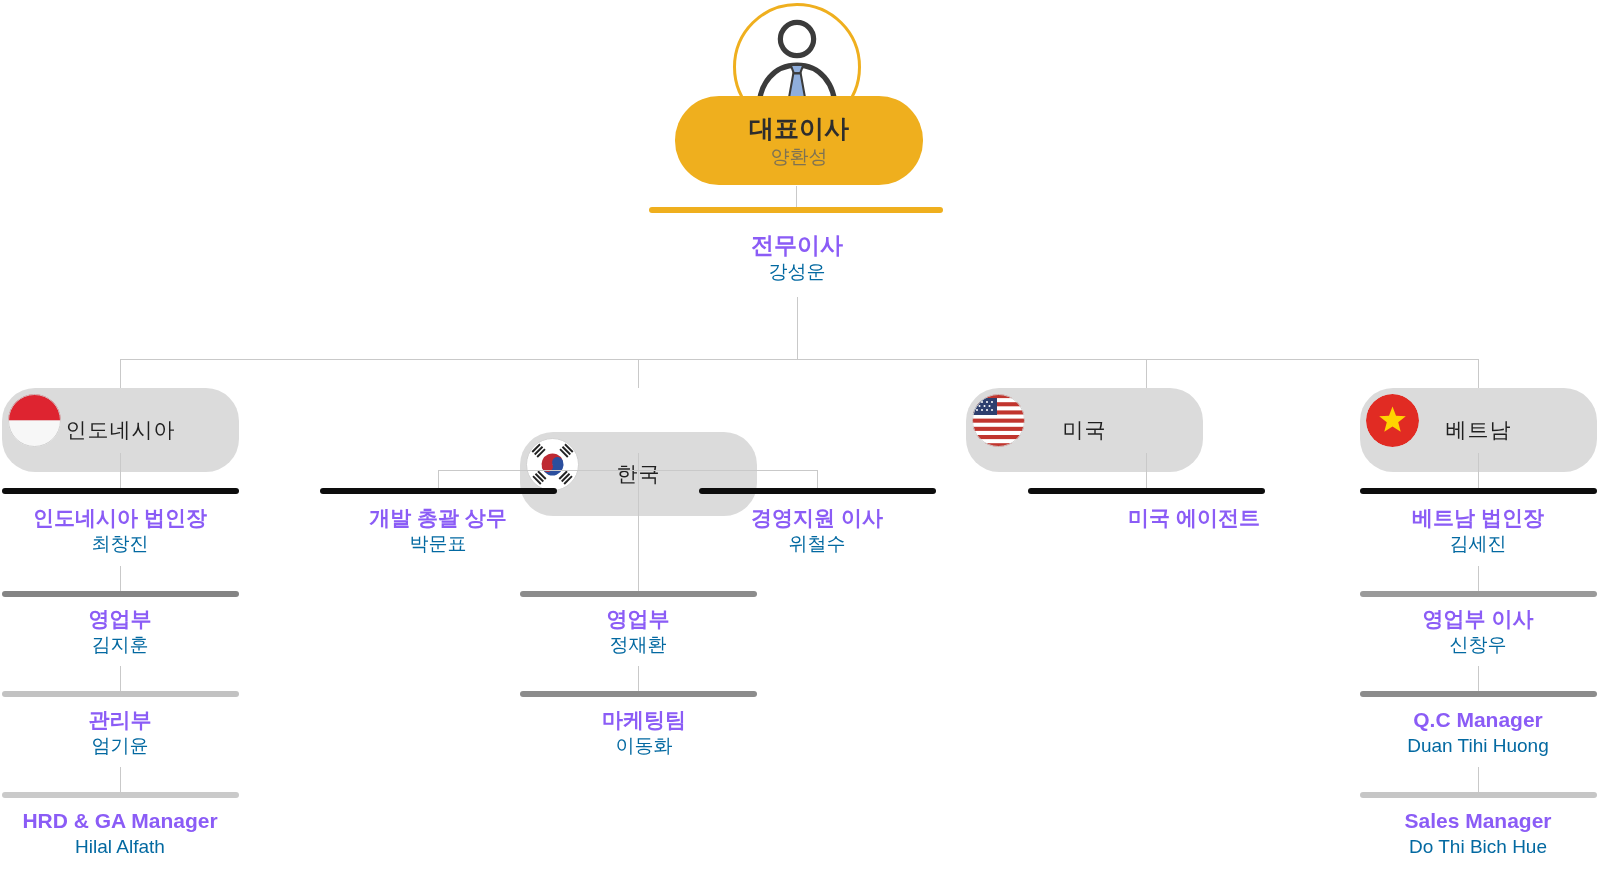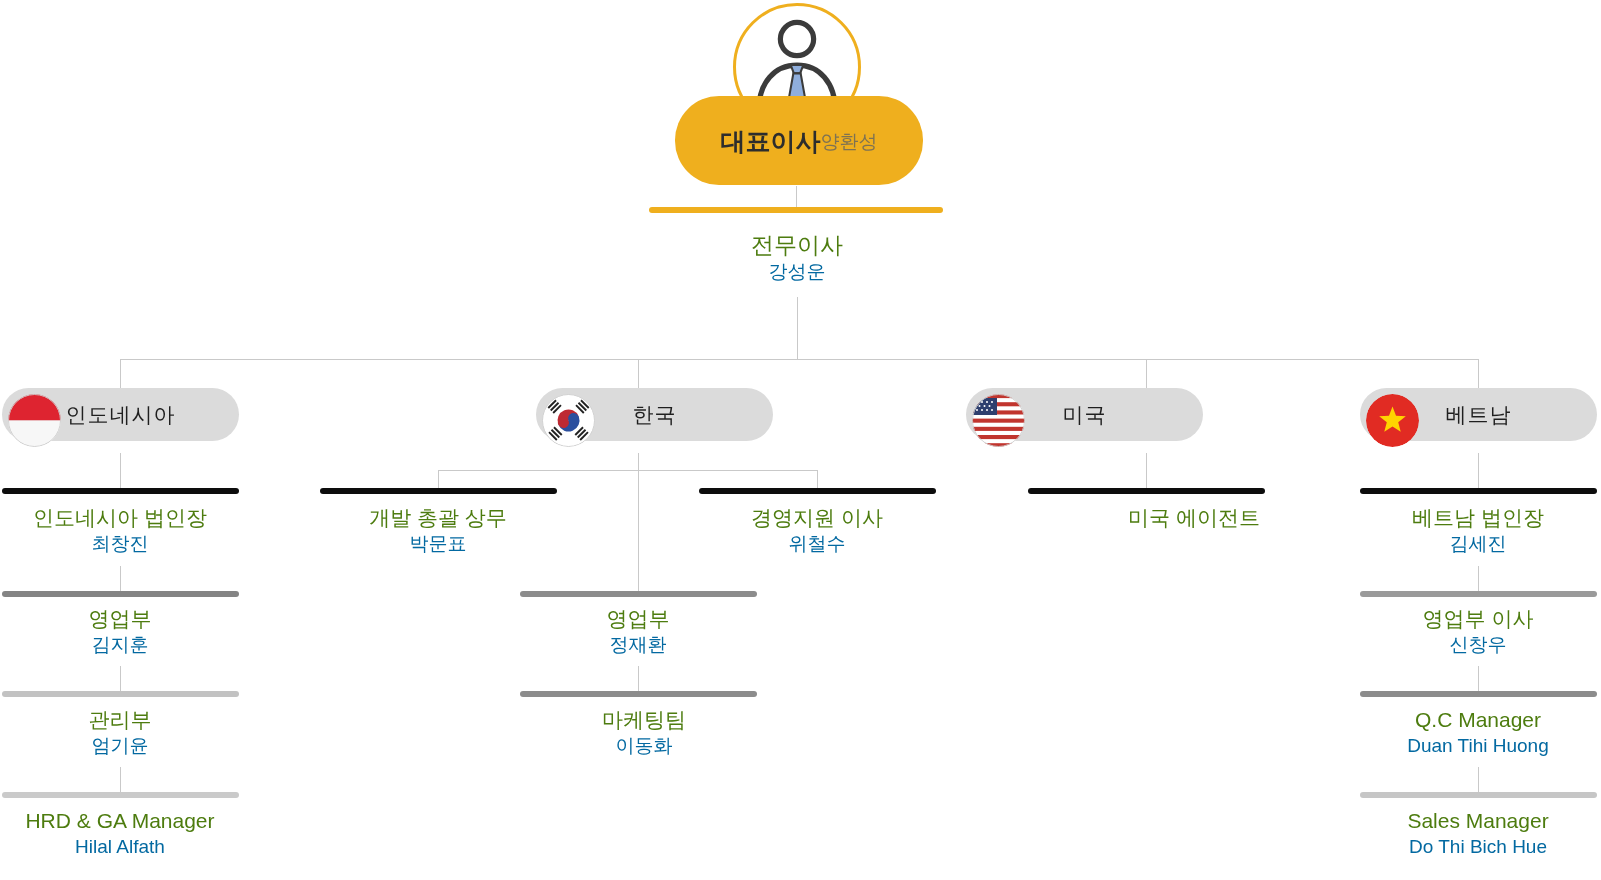--- a/index.html
+++ b/index.html
@@ -1,32 +1,32 @@
 <!DOCTYPE html>
 <html><head>
 <meta charset="utf-8">
 <style>
   html,body{margin:0;padding:0;background:#ffffff;}
   body{font-family:"Liberation Sans","DejaVu Sans",sans-serif;}
   #stage{position:relative;width:1601px;height:880px;background:#fff;overflow:hidden;}
   .vline{position:absolute;width:1px;background:#C9C9C9;}
   .hline{position:absolute;height:1px;background:#C9C9C9;}
   .bar{position:absolute;width:237px;height:6px;border-radius:3px;background:#111;}
-  .pill{position:absolute;top:388px;width:237px;height:53px;border-radius:33px;background:#DBDBDB;
+  .pill{position:absolute;top:388px;width:237px;height:84px;border-radius:33px;background:#DBDBDB;
         display:flex;align-items:center;justify-content:center;}
   .flag{position:absolute;left:6px;top:6px;width:53px;height:53px;border-radius:50%;overflow:hidden;}
   .flag svg{display:block;}
   .pill-label{font-size:21px;font-weight:500;color:#1F1F1F;letter-spacing:1px;}
   .node{position:absolute;width:280px;text-align:center;}
-  .t{font-size:21px;font-weight:400;color:#4d7c0f;line-height:27px;}
+  .t{font-size:21px;font-weight:700;color:#8b5cf6;line-height:27px;}
   .n{font-size:19px;font-weight:400;color:#0369a1;line-height:26px;}
   .ceo-circle{position:absolute;left:733px;top:3px;width:122px;height:122px;border:3px solid #EFAF1E;
         border-radius:50%;background:#fff;z-index:1;}
   .ceo-pill{position:absolute;left:675px;top:96px;width:248px;height:89px;border-radius:44px;background:#EFAF1E;
-        z-index:2;display:flex;align-items:center;justify-content:center;}
+        z-index:2;display:flex;flex-direction:column;align-items:center;justify-content:center;}
   .ceo-title{font-size:25px;font-weight:700;color:#2D2D2D;line-height:30px;}
   .ceo-name{font-size:19px;color:#7E7253;line-height:24px;margin-top:2px;}
   .divider{position:absolute;left:649px;top:207px;width:294px;height:6px;border-radius:3px;background:#EFAF1E;z-index:3;}
   .exec{position:absolute;left:647px;top:232px;width:300px;text-align:center;}
   .exec .t{font-size:23px;}
 </style>
 </head>
 <body>
 
 <div id="stage">
@@ -95,21 +95,21 @@
     <div class="t">관리부</div>
     <div class="n">엄기윤</div>
   </div>
   <div class="vline" style="left:120px;top:767px;height:25px;"></div>
   <div class="bar" style="left: 2px; top: 792px; background: rgb(202, 202, 202);"></div>
   <div class="node" style="left:-20px;top:807px;">
     <div class="t">HRD &amp; GA Manager</div>
     <div class="n">Hilal Alfath</div>
   </div>
 
-  <div class="pill" style="left:536px;">
+  <div class="pill" style="left:520px;margin-top:44px;">
     <span class="flag">
       <svg width="53" height="53" viewBox="0 0 53 53">
         <circle cx="26.5" cy="26.5" r="26" fill="#fff" stroke="#CFCFCF" stroke-width="1"></circle>
         <g transform="rotate(-22 26.5 26.5)">
           <path d="M15.5 26.5 A11 11 0 0 1 37.5 26.5 Z" fill="#BE2A33"></path>
           <path d="M15.5 26.5 A11 11 0 0 0 37.5 26.5 Z" fill="#2B4F9E"></path>
           <circle cx="21" cy="26.5" r="5.5" fill="#BE2A33"></circle>
           <circle cx="32" cy="26.5" r="5.5" fill="#2B4F9E"></circle>
         </g>
         <g fill="#222">

